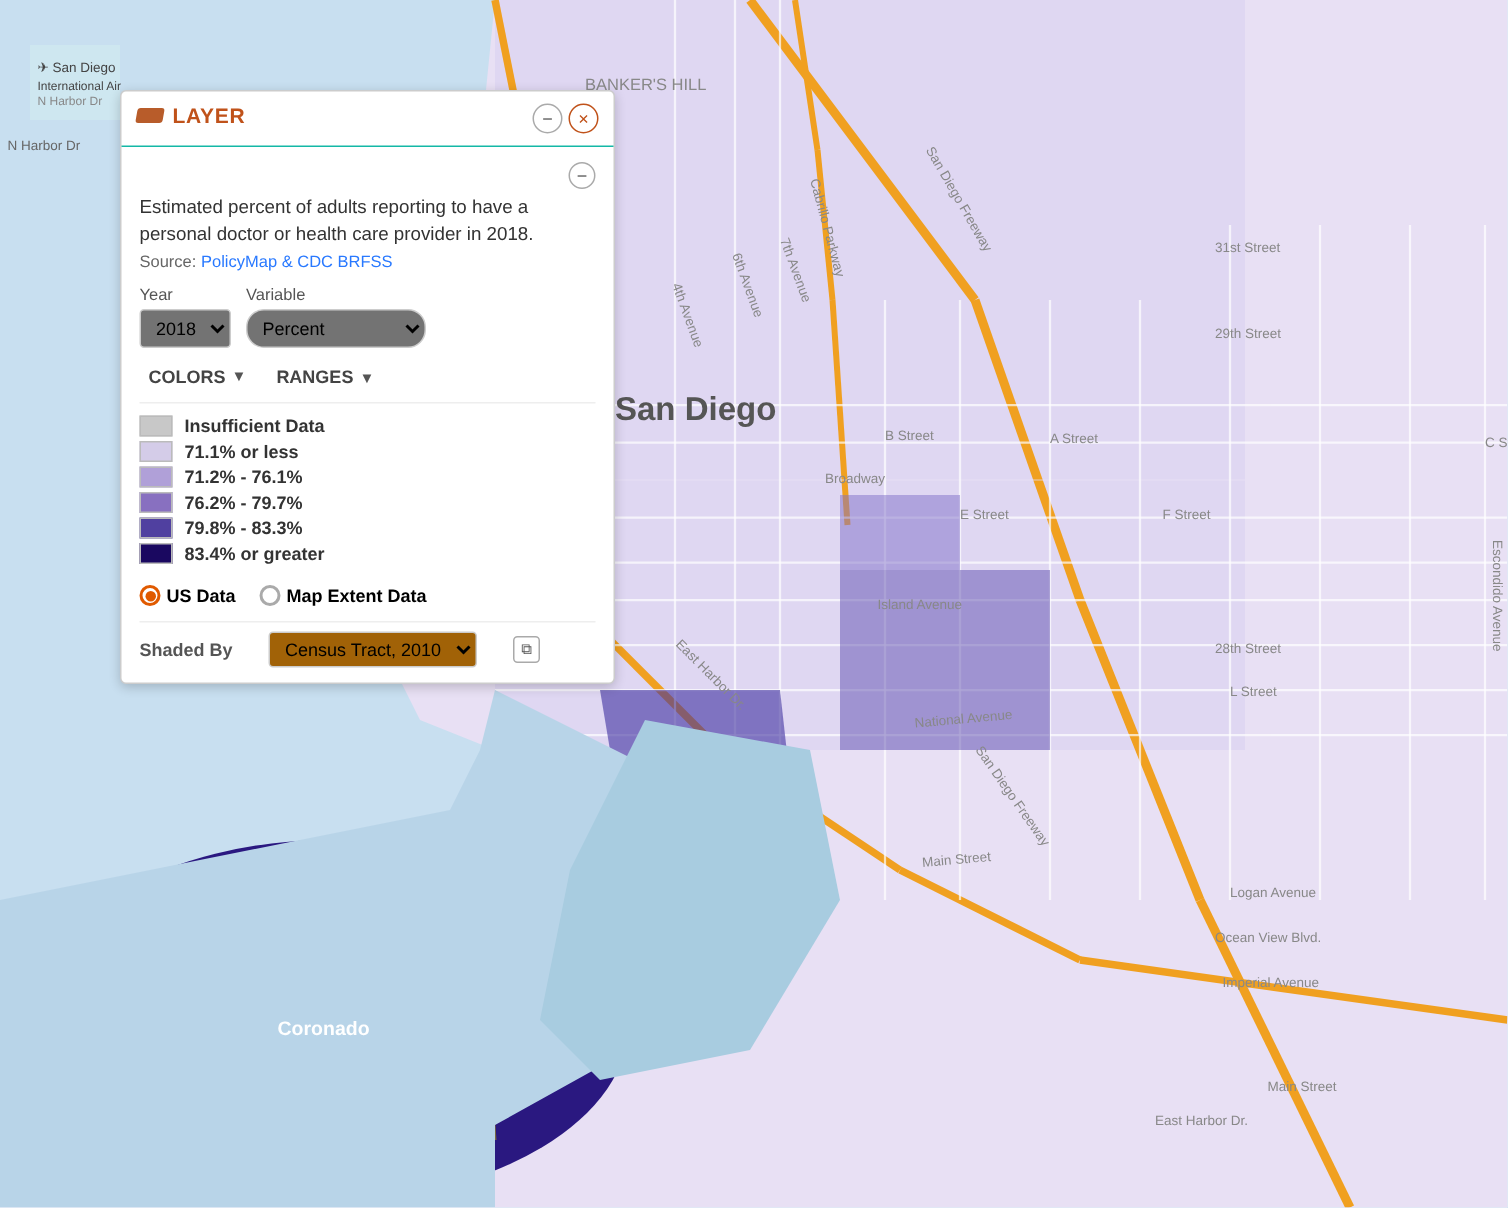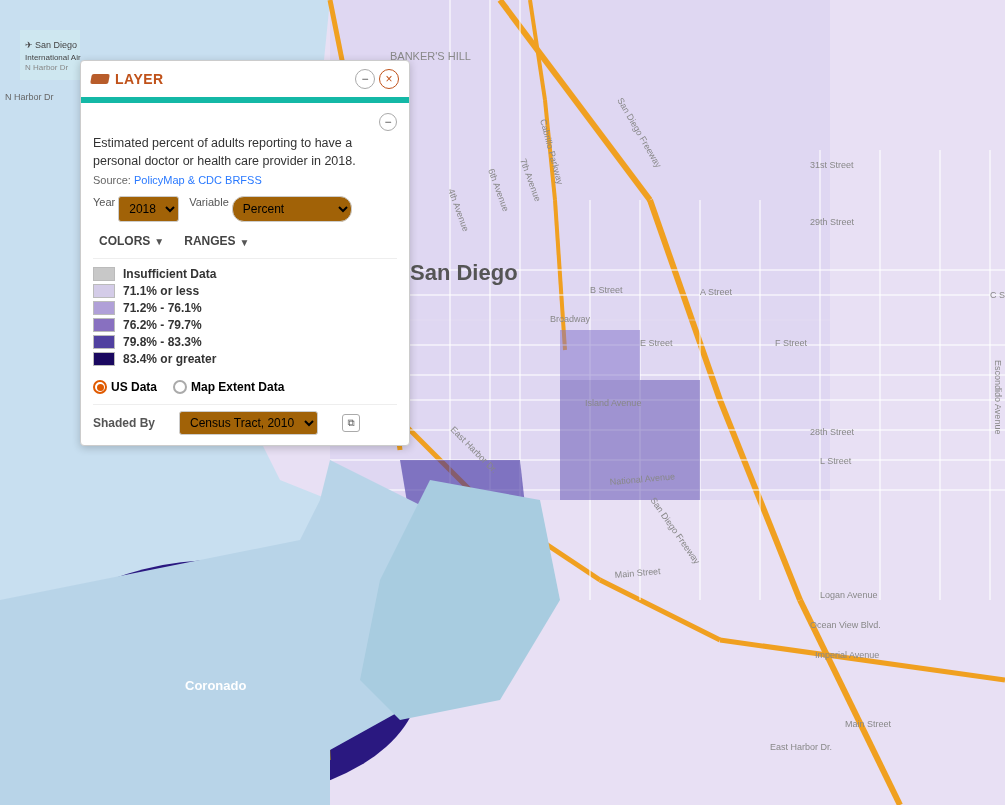--- a/index.html
+++ b/index.html
@@ -30,24 +30,24 @@
       background: #fff;
       border: 1px solid #ccc;
       border-radius: 4px;
       box-shadow: 0 2px 8px rgba(0,0,0,0.2);
       z-index: 10;
       font-size: 13px;
     }
 
     #panel-header {
       display: flex;
-      align-items: center;
+      align-items: flex-start;
       justify-content: space-between;
       padding: 8px 10px;
-      border-bottom: 6px solid #14b8a6;
+      border-bottom: 1px solid #14b8a6;
     }
 
     #panel-title-group {
       display: flex;
       align-items: center;
       gap: 6px;
     }
 
     .layer-icon {
       width: 18px; height: 10px;
@@ -107,35 +107,35 @@
     }
 
     .field-row {
       display: flex;
       gap: 10px;
       margin-bottom: 10px;
     }
 
     .field-group {
       display: flex;
-      flex-direction: row;
+      flex-direction: column;
       gap: 3px;
     }
 
     .field-label {
       font-size: 11px;
       color: #555;
     }
 
     .field-select {
       padding: 4px 6px;
       border: 1px solid #ccc;
       border-radius: 3px;
       font-size: 12px;
-      background: #a16207;
+      background: #737373;
       cursor: pointer;
     }
 
     #colors-ranges-row {
       display: flex;
       align-items: center;
       gap: 0;
       margin-bottom: 8px;
       border-bottom: 1px solid #eee;
       padding-bottom: 8px;

